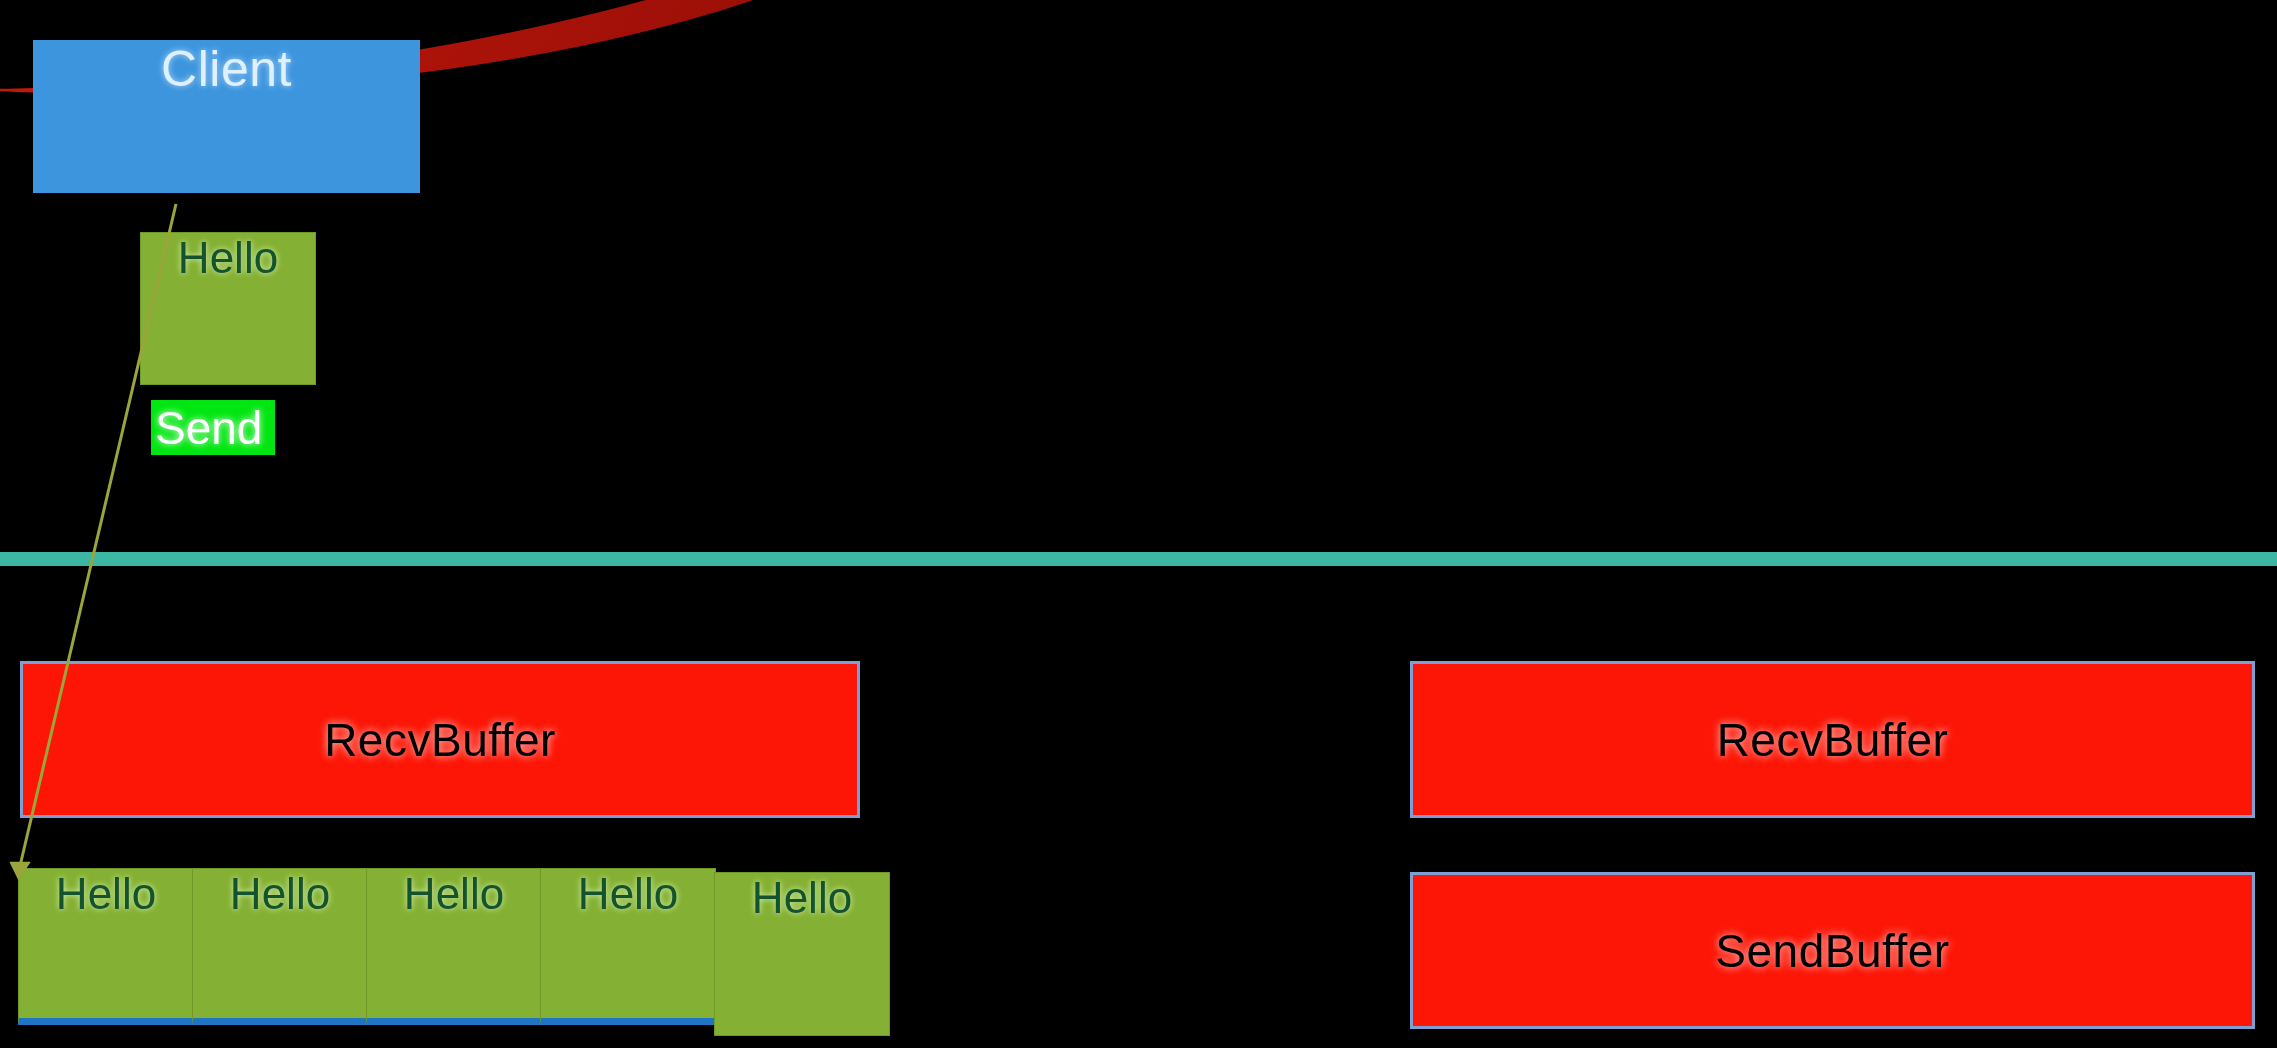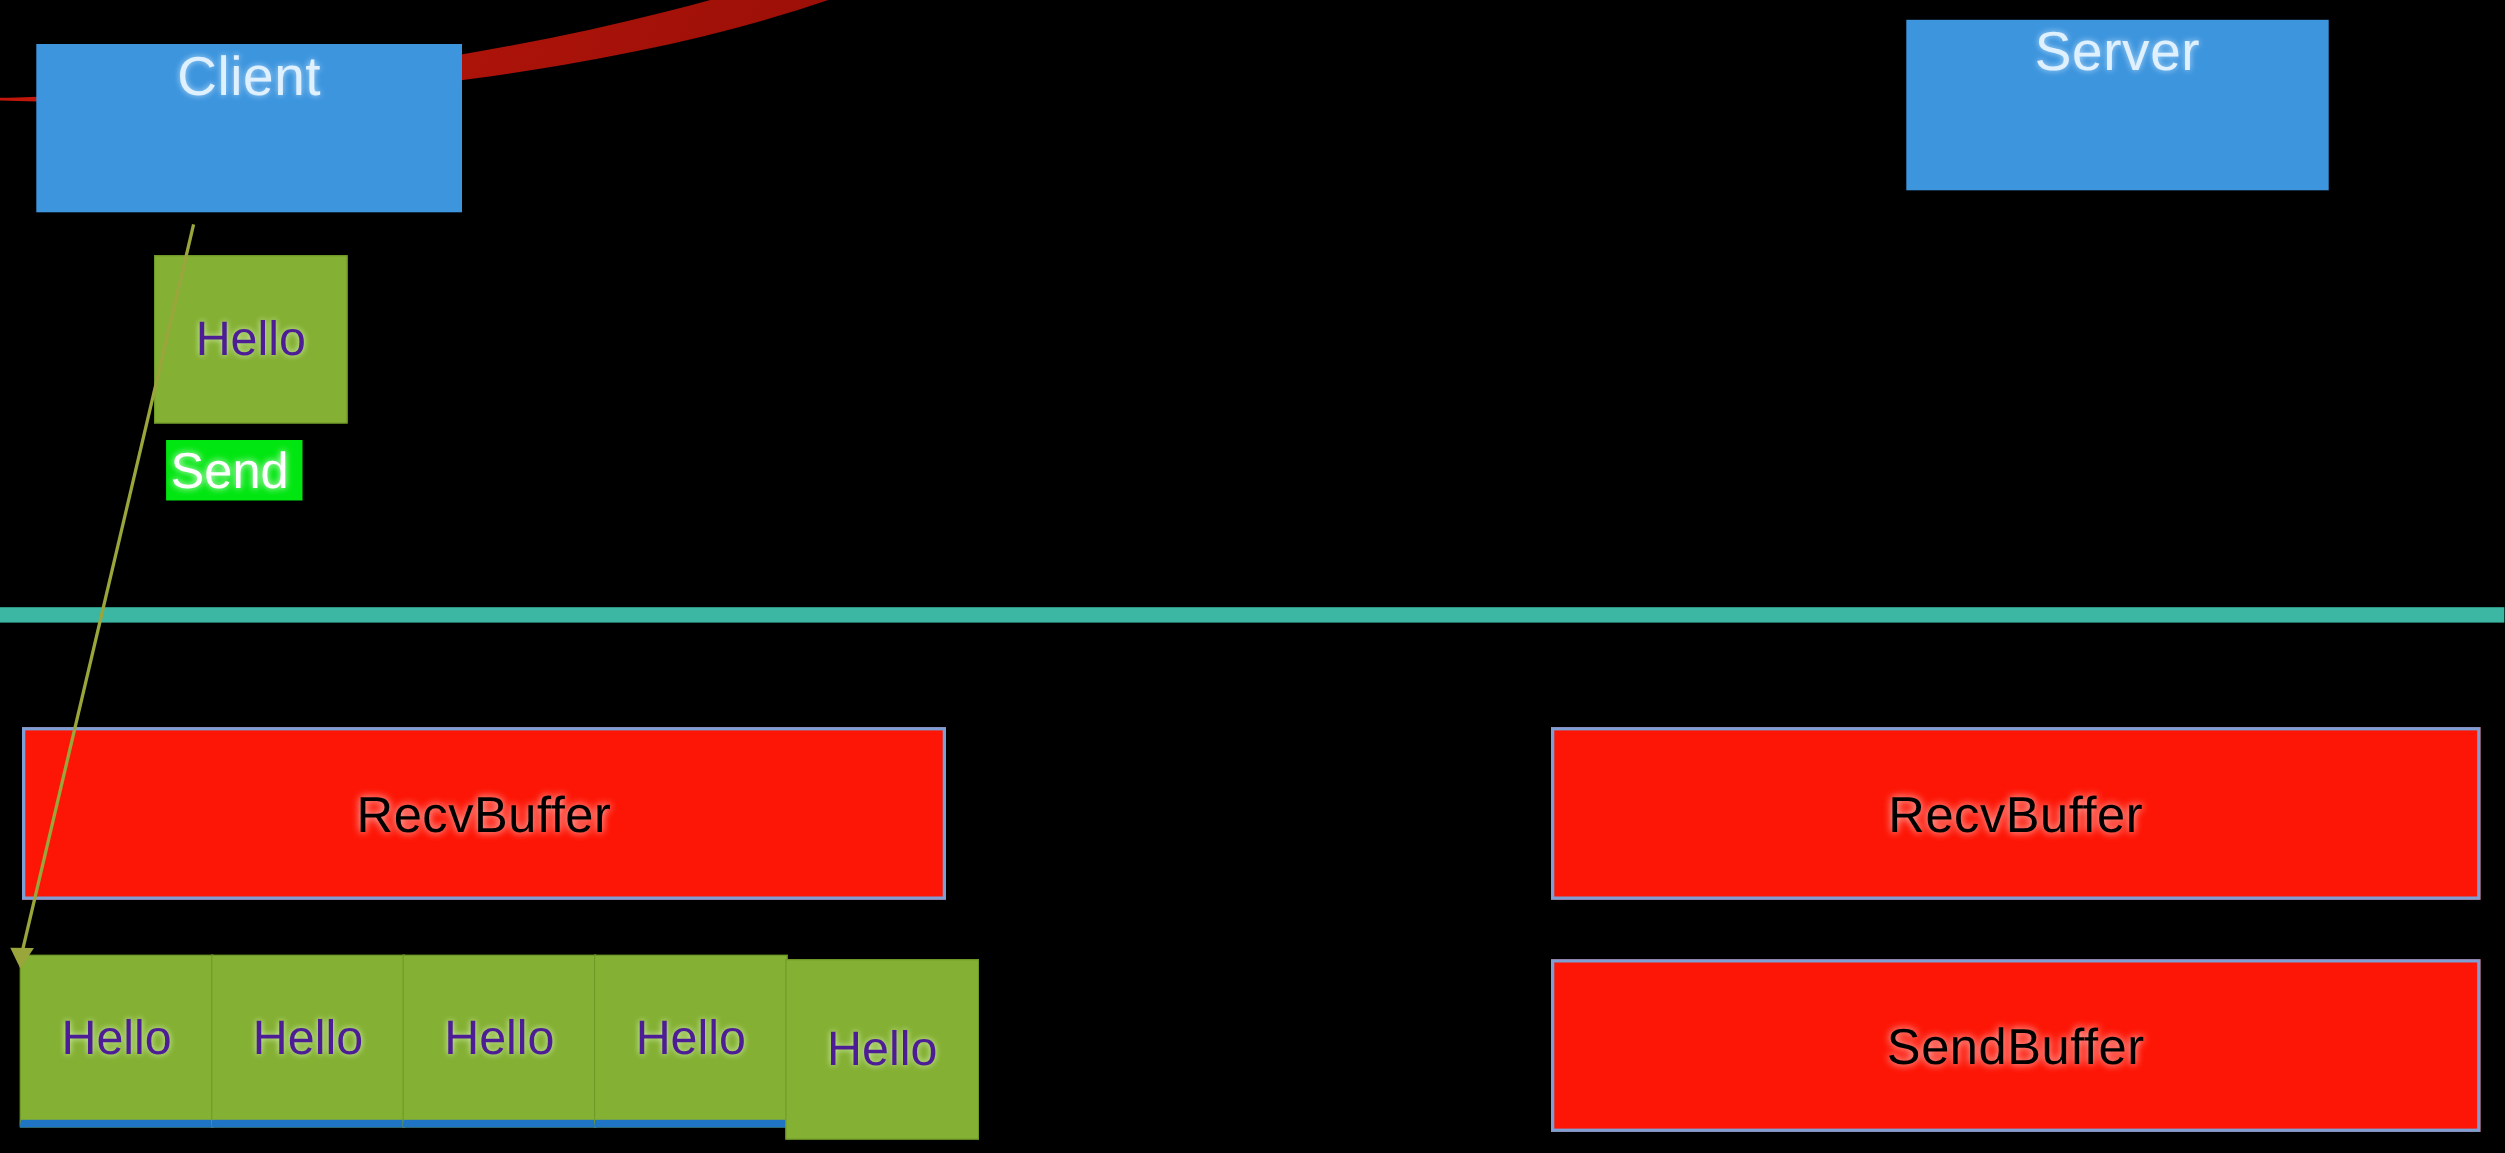--- a/index.html
+++ b/index.html
@@ -52,23 +52,22 @@
     text-shadow: 0 0 6px rgba(200,230,255,0.85);
     letter-spacing: 0.5px;
     box-sizing: border-box;
   }
 
   
   .chip {
     position: absolute;
     background: #84b033;
     display: flex;
-    align-items: center;
     justify-content: center;
-    color: #4c1d95;
+    color: #14532d;
     text-shadow: 0 0 6px rgba(230,255,200,0.9);
     box-sizing: border-box;
     border: 1px solid #6f9a27;
   }
   .chip.with-underline {
     border-bottom: 7px solid #1f74c4;
   }
 
   
   .buffer {
@@ -119,23 +118,20 @@
 
 <div id="slide" style="width: 2277px; height: 1048px; background: rgb(0, 0, 0);">
 
   <div class="swoosh"></div>
   <div class="swoosh-mask"></div>
 
   <div class="node-box" id="node-client" style="left: 33px; top: 40px; width: 387px; height: 153px; font-size: 50px; background: rgb(61, 149, 222);">
     <span>Client</span>
   </div>
 
-  <div class="node-box" id="node-server" style="left: 1733px; top: 18px; width: 384px; height: 155px; font-size: 50px; background: rgb(61, 149, 222);">
-    <span>Server</span>
-  </div>
 
   <div class="chip" id="client-message-chip" style="left: 140px; top: 232px; width: 176px; height: 153px; font-size: 44px; background: rgb(132, 176, 51);">
     <span>Hello</span>
   </div>
 
   <div class="hl-label" id="send-label" style="left: 151px; top: 400px; width: 124px; height: 55px; font-size: 46px; background: rgb(0, 230, 16);">
     <span>Send</span>
   </div>
 
   <div class="divider" id="divider-line" style="left: 0px; top: 552px; width: 2277px; height: 14px; background: rgb(59, 183, 164);"></div>

